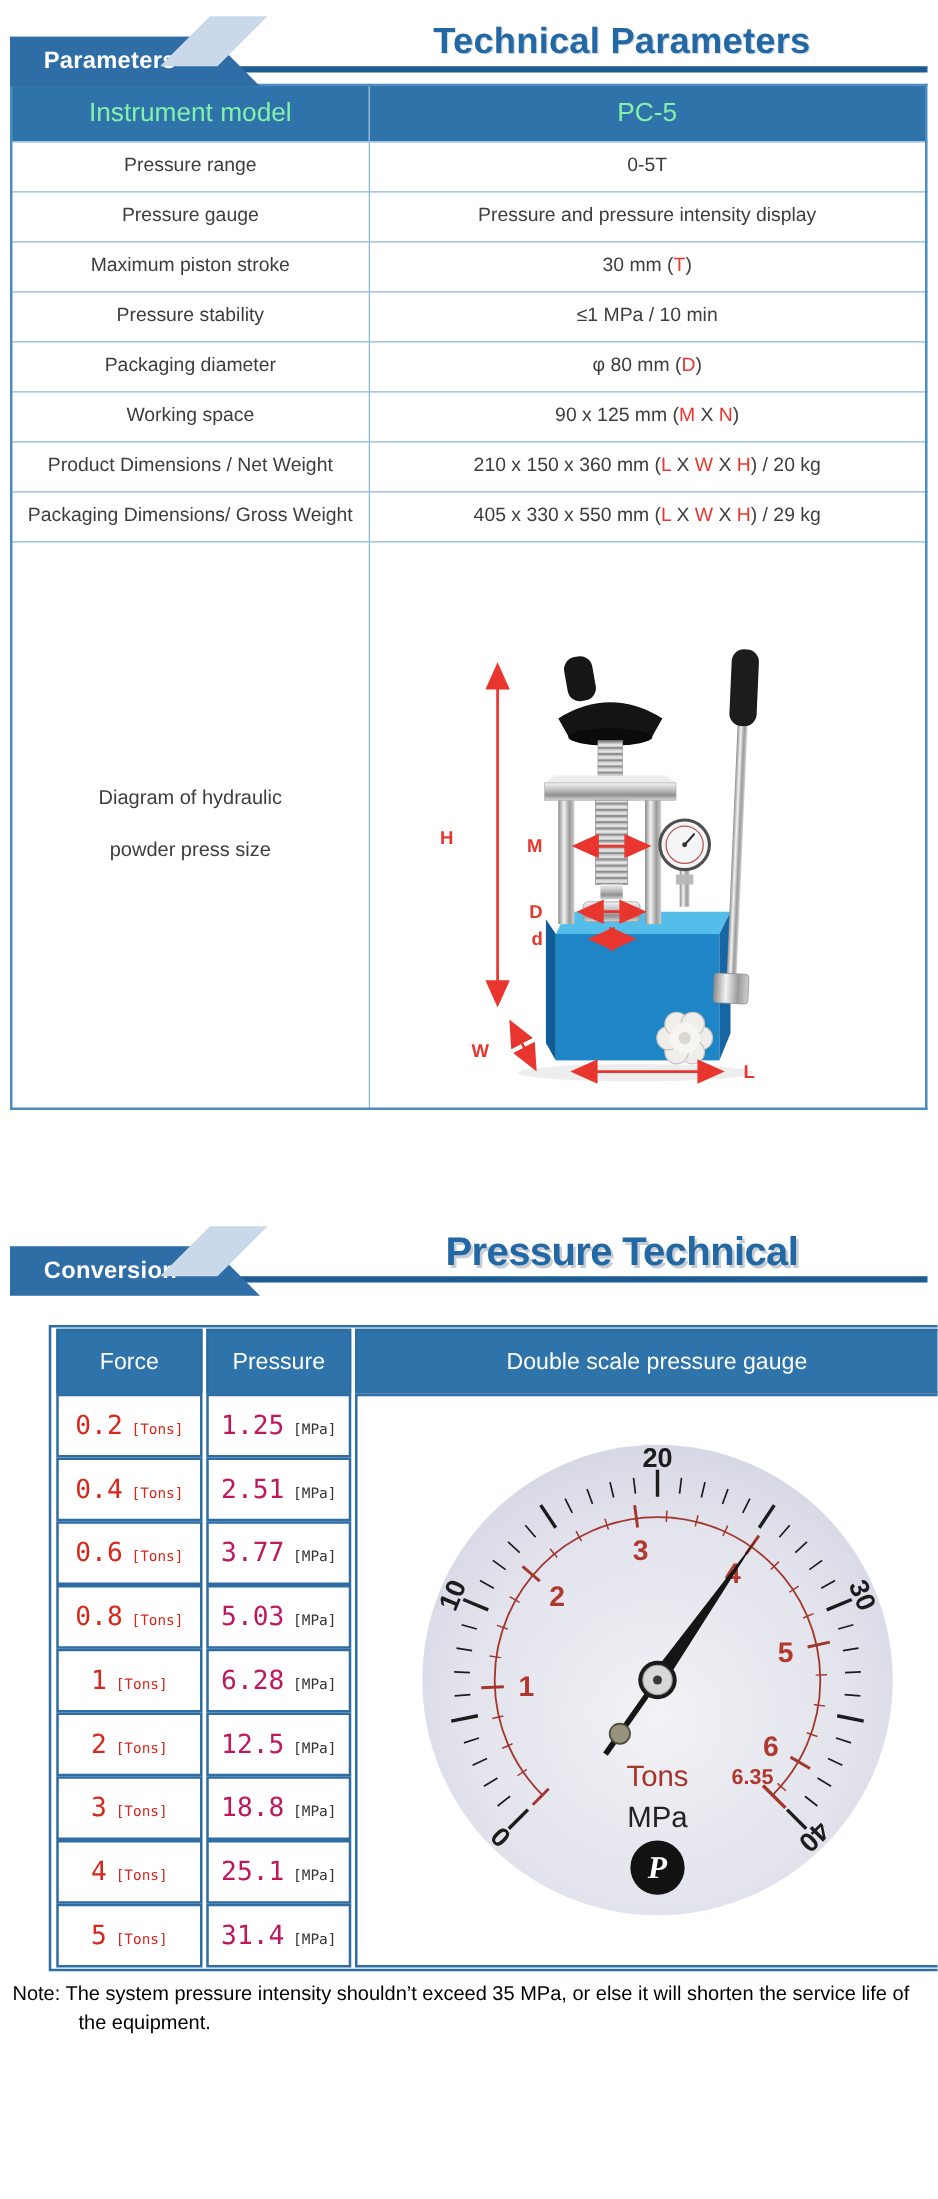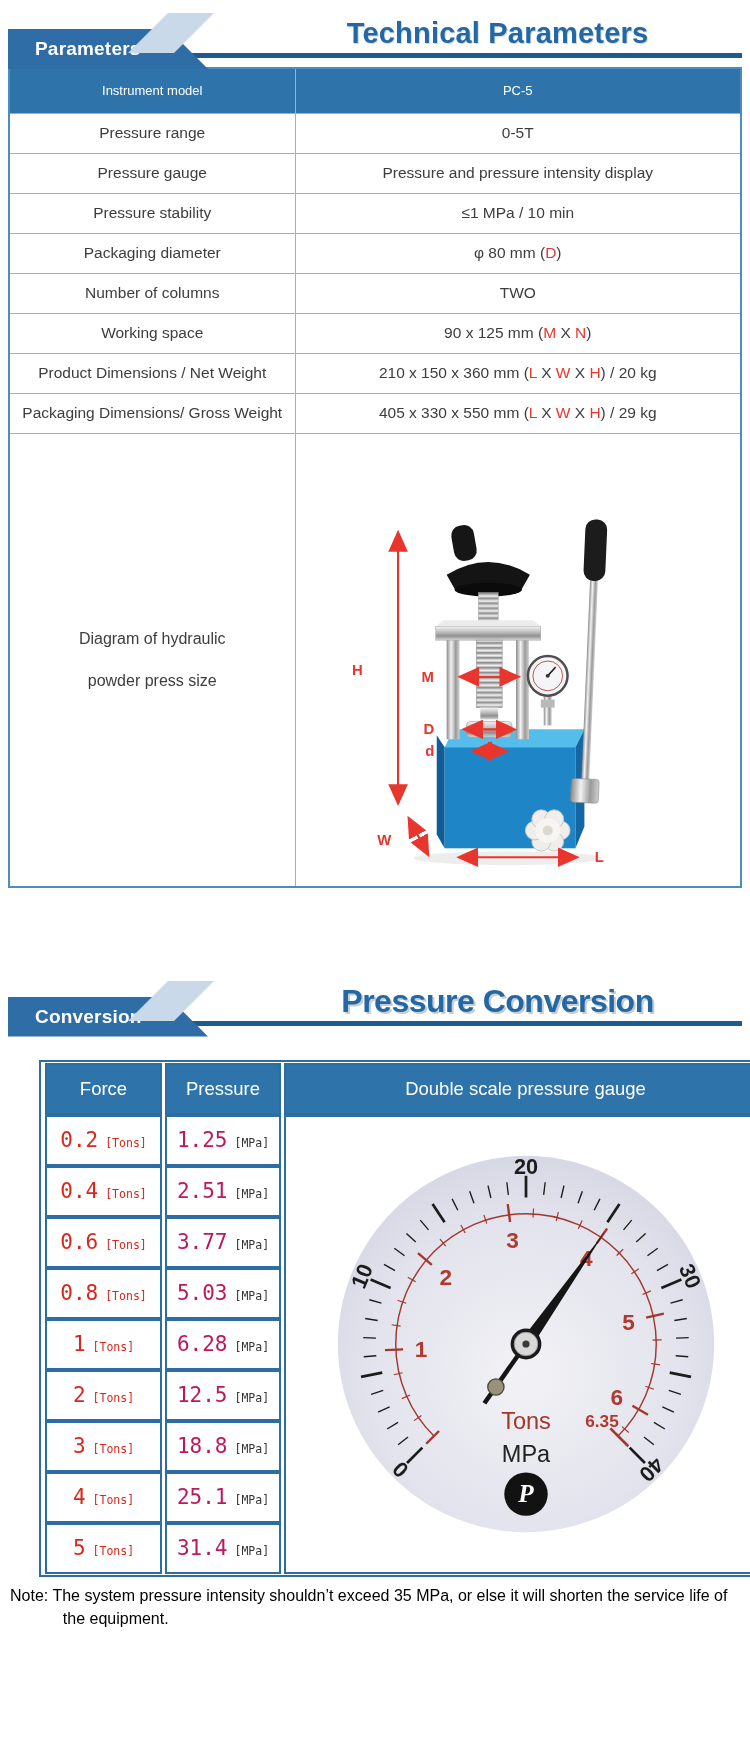--- a/index.html
+++ b/index.html
@@ -40,21 +40,21 @@
   .banner-title.cond{font-size:32px; letter-spacing:-.5px;
     text-shadow:2px 2px 0 rgba(130,140,160,.45);}
 
   
   table.spec{
     width:734px; border-collapse:collapse; margin-top:9px;
     border:2px solid var(--outer-blue); font-size:15.5px;
   }
   table.spec td,table.spec th{border:1px solid var(--grid-blue); text-align:center; vertical-align:middle;}
   table.spec thead th{
-    background:var(--header-bg); color:#ffffff; font-weight:normal; height:45px; font-size:13px;
+    background:var(--header-bg); color:#86efac; font-weight:normal; height:45px; font-size:21px;
   }
   table.spec td{height:40px; color:var(--text-dark);}
   table.spec td.c1{width:286px;}
   .seg-r{color:var(--red);}
   td.diagram-label{font-size:16px; line-height:2.6;}
   td.diagram-cell{height:455px; padding:0;}
   td.diagram-cell svg{display:block; margin:0 auto;}
 
   
   .conv-wrap{
@@ -105,30 +105,30 @@
       <tbody id="spec-rows">
           <tr>
             <td class="c1">Pressure range</td>
             <td><span>0-5T</span></td>
           </tr>
           <tr>
             <td class="c1">Pressure gauge</td>
             <td><span>Pressure and pressure intensity display</span></td>
           </tr>
           <tr>
+            <td class="c1">Maximum piston stroke</td>
+            <td><span>30 mm (</span><span class="seg-r">T</span><span>)</span></td>
+          </tr>
+          <tr>
             <td class="c1">Pressure stability</td>
             <td><span>≤1 MPa / 10 min</span></td>
           </tr>
           <tr>
             <td class="c1">Packaging diameter</td>
             <td><span>φ  80 mm (</span><span class="seg-r">D</span><span>)</span></td>
-          </tr>
-          <tr>
-            <td class="c1">Number of columns</td>
-            <td><span>TWO</span></td>
           </tr>
           <tr>
             <td class="c1">Working space</td>
             <td><span>90 x 125 mm (</span><span class="seg-r">M</span><span> X </span><span class="seg-r">N</span><span>)</span></td>
           </tr>
           <tr>
             <td class="c1">Product Dimensions / Net Weight</td>
             <td><span>210 x 150 x 360 mm (</span><span class="seg-r">L</span><span> X </span><span class="seg-r">W</span><span> X </span><span class="seg-r">H</span><span>) / 20 kg</span></td>
           </tr>
           <tr>
@@ -246,21 +246,21 @@
           </td>
         </tr>
       </tbody>
     </table>
   </section>
 
   <section>
     <header class="banner" style="margin-top:93px;">
       <div class="tab">Conversion</div>
       <div class="tab-accent"></div>
-      <h1 class="banner-title cond">Pressure Conversion</h1>
+      <h1 class="banner-title cond">Pressure Technical</h1>
     </header>
     <div class="banner-rule"></div>
 
     <div class="conv-wrap">
       <table class="conv">
         <thead>
           <tr>
             <th class="col-force">Force</th>
             <th class="col-pressure">Pressure</th>
             <th>Double scale pressure gauge</th>

